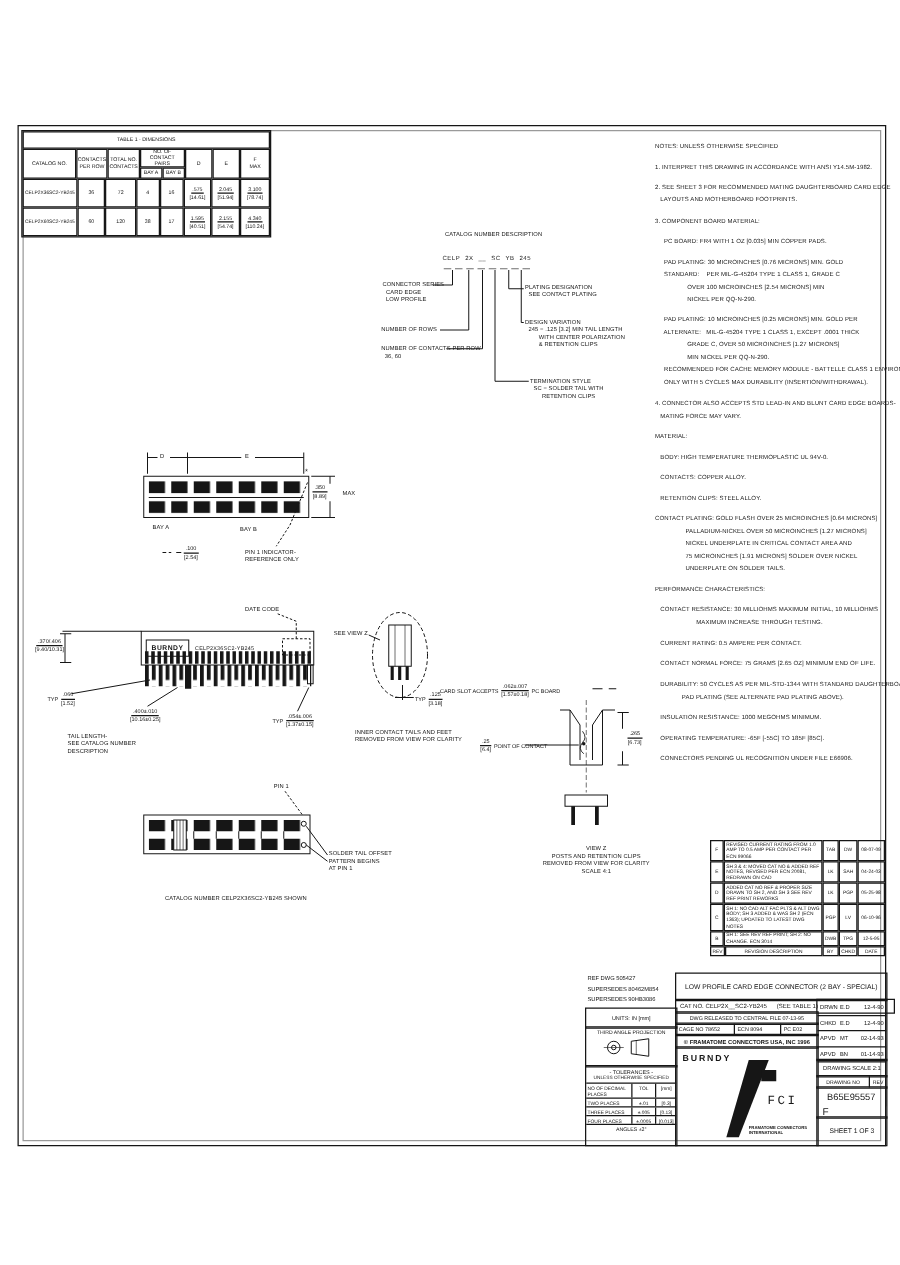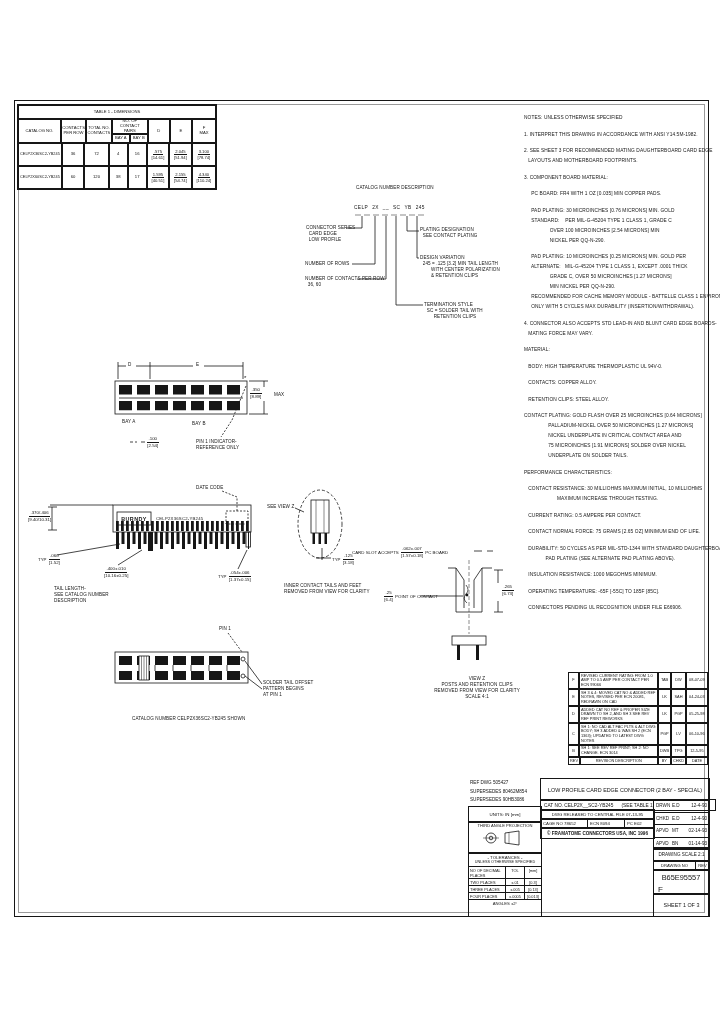--- a/index.html
+++ b/index.html
@@ -554,20 +554,29 @@
     <span>CAT NO. CELP2X__SC2-YB245</span>
     <span>(SEE TABLE 1)</span>
   </div>
   <div class="box" style="left:540px;top:809px;width:113px;height:9px;display:flex;align-items:center;justify-content:center;font-size:4.3px;">DWG RELEASED TO CENTRAL FILE 07-13-95</div>
   <div class="box" style="left:540px;top:818px;width:113px;height:9px;display:flex;font-size:4.3px;">
     <div style="flex:1.3;border-right:0.5px solid #161616;display:flex;align-items:center;padding-left:2px;">CAGE NO 78652</div>
     <div style="flex:1;border-right:0.5px solid #161616;display:flex;align-items:center;padding-left:2px;">ECN 8094</div>
     <div style="flex:0.8;display:flex;align-items:center;padding-left:2px;">PC E02</div>
   </div>
   <div class="box" style="left:540px;top:827px;width:113px;height:10px;display:flex;align-items:center;justify-content:center;font-size:4.6px;font-weight:bold;">© FRAMATOME CONNECTORS USA, INC 1996</div>
+  <div class="box" style="left:540px;top:837px;width:113px;height:78px;">
+    <div style="font-size:7px;font-weight:bold;letter-spacing:1.5px;margin:6px 0 0 5px;">BURNDY</div>
+    <svg class="abs" style="left:30px;top:10px;" width="60" height="62" viewBox="0 0 60 62">
+      <polygon points="28,0 44,0 20,62 10,62" fill="#161616"></polygon>
+      <rect x="38" y="8" width="12" height="9" fill="#161616"></rect>
+    </svg>
+    <div class="abs" style="left:73px;top:38px;font-size:10px;letter-spacing:2px;font-family:'Liberation Mono',monospace;">FCI</div>
+    <div class="abs" style="left:58px;top:62px;width:52px;font-size:3.4px;font-weight:bold;line-height:1.2;">FRAMATOME CONNECTORS INTERNATIONAL</div>
+  </div>
   <div class="box" style="left:653px;top:799px;width:55px;height:48px;">
     <div>
 
         <div class="sigrow">
           <span class="r">DRWN</span>
           <span class="n">E.D</span>
           <span class="d">12-4-90</span>
         </div>
 
         <div class="sigrow">

